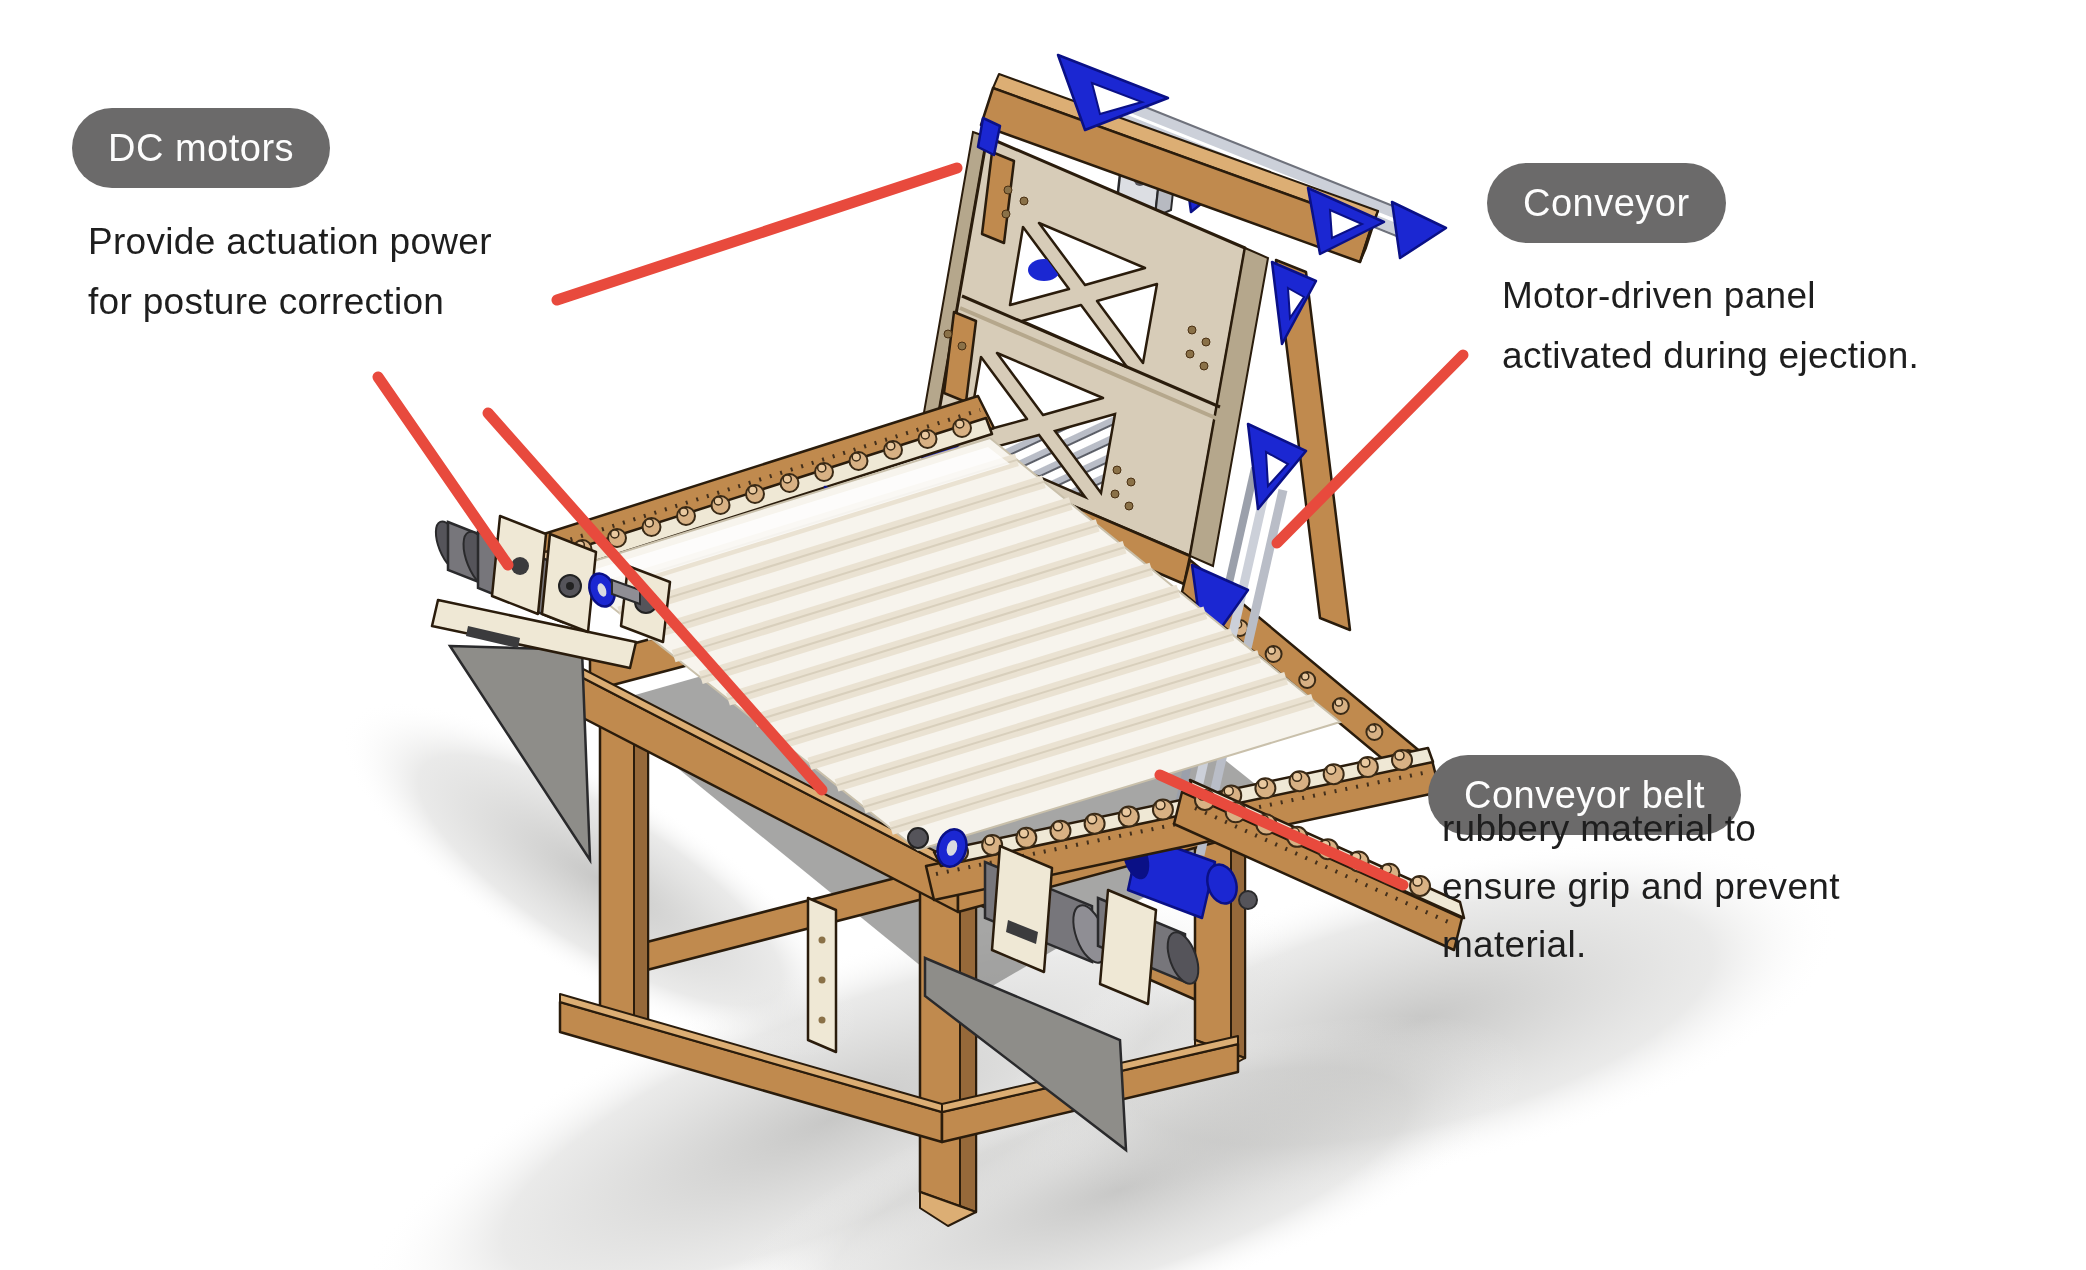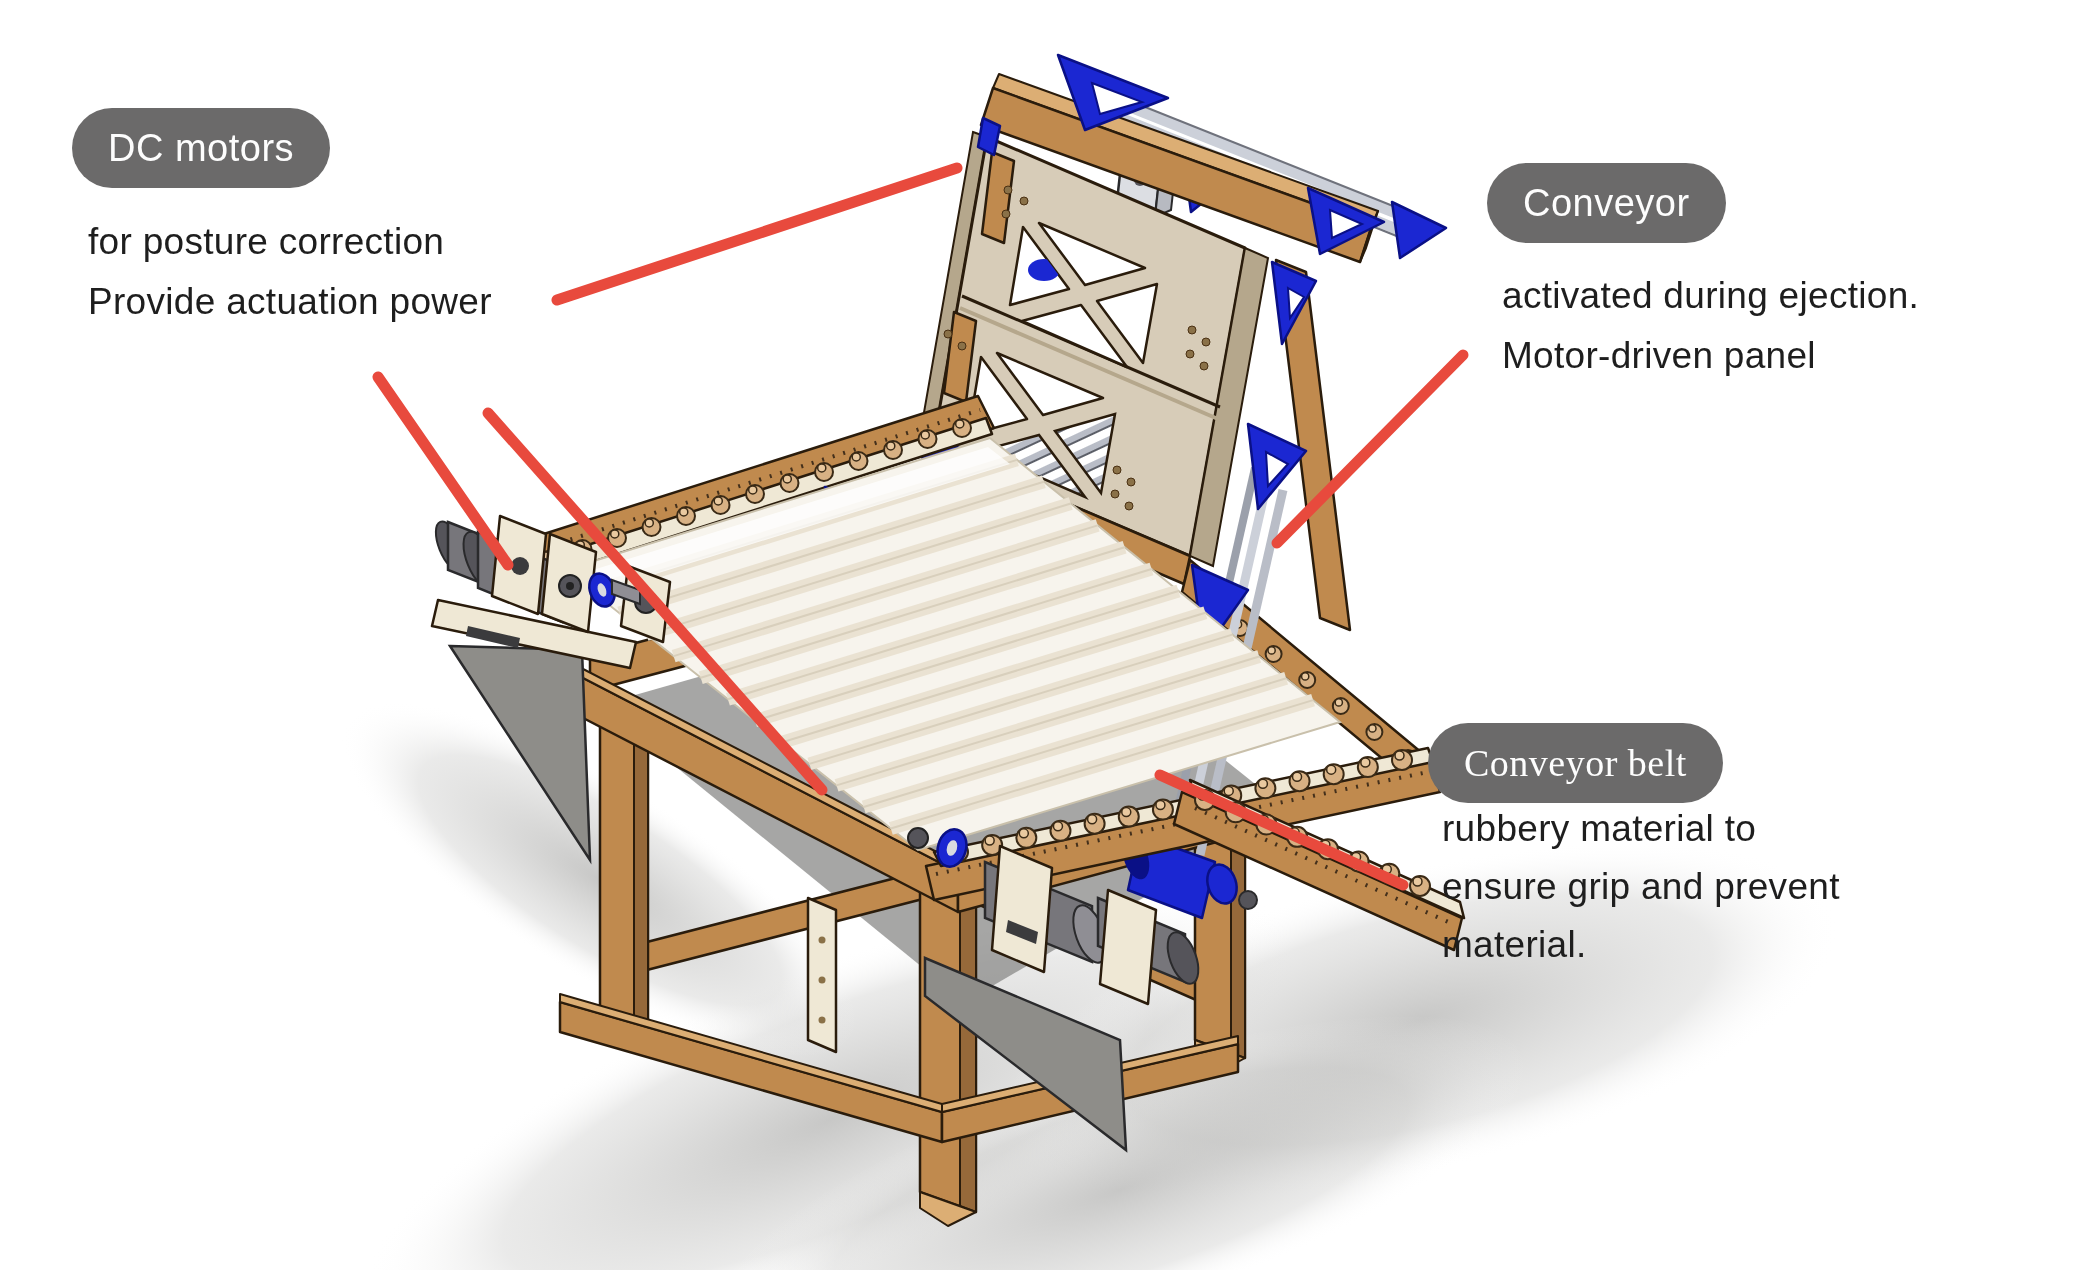--- a/index.html
+++ b/index.html
@@ -412,29 +412,29 @@
     <line class="leader" x1="557" y1="300" x2="957" y2="168"></line>
     <line class="leader" x1="378" y1="377" x2="508" y2="565"></line>
     <line class="leader" x1="488" y1="413" x2="822" y2="790"></line>
     <line class="leader" x1="1463" y1="355" x2="1277" y2="543"></line>
     <line class="leader" x1="1403" y1="885" x2="1160" y2="775"></line>
   </g>
 </svg>
 
   <div class="pill" style="left:72px;top:108px;">DC motors</div>
   <div class="desc" style="left:88px;top:212px;">
+    <div class="ln">Provide actuation power</div>
     <div class="ln">for posture correction</div>
-    <div class="ln">Provide actuation power</div>
   </div>
 
   <div class="pill" style="left:1487px;top:163px;">Conveyor</div>
   <div class="desc" style="left:1502px;top:266px;">
+    <div class="ln">Motor-driven panel</div>
     <div class="ln">activated during ejection.</div>
-    <div class="ln">Motor-driven panel</div>
   </div>
 
-  <div class="pill" style="left:1428px;top:723px;font-family:Liberation Serif, serif;">Conveyor belt</div>
+  <div class="pill" style="left:1428px;top:755px;">Conveyor belt</div>
   <div class="desc tight" style="left:1442px;top:800px;">
     <div class="ln">rubbery material to</div>
     <div class="ln">ensure grip and prevent</div>
     <div class="ln">material.</div>
   </div>
 </div>
 
 </body></html>

